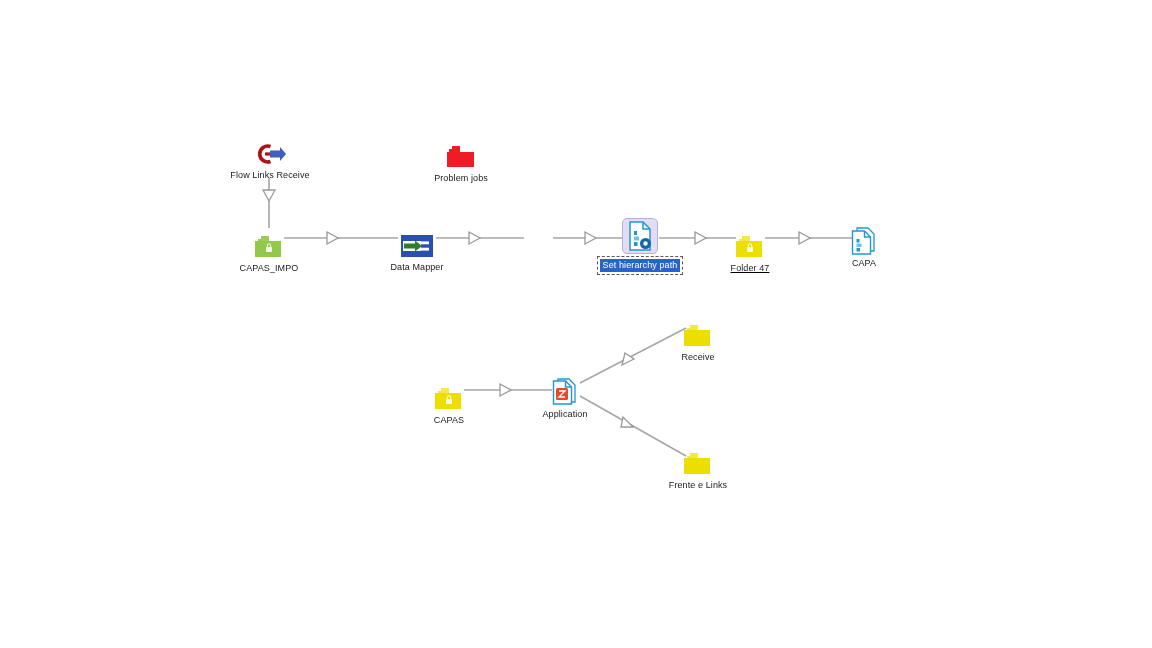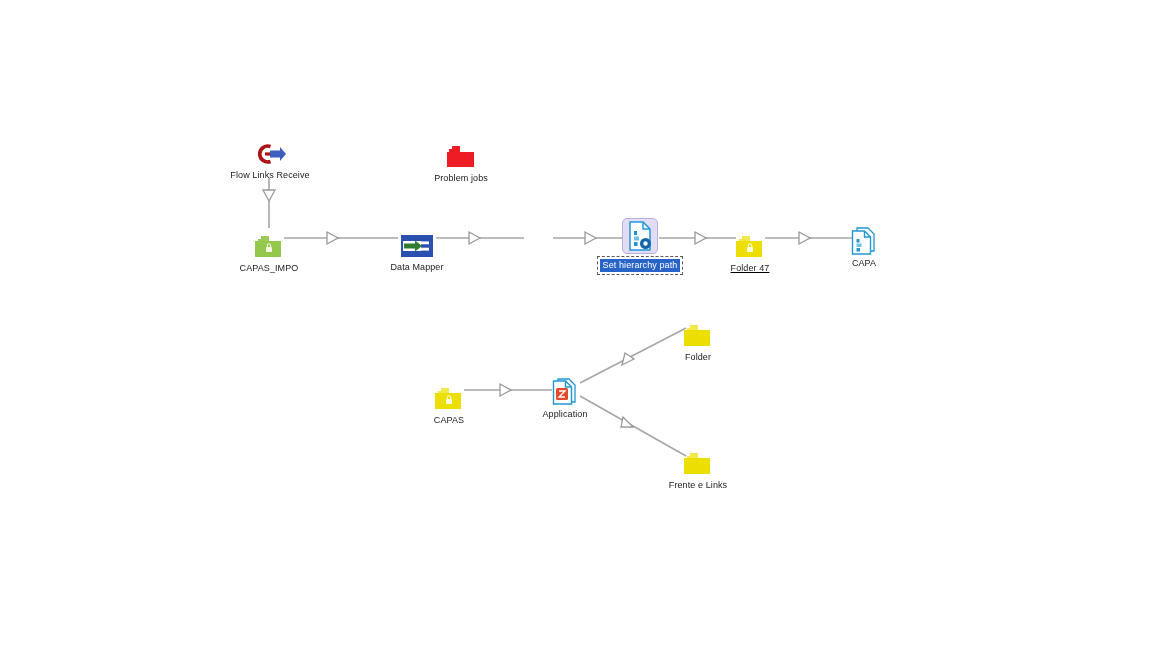--- a/index.html
+++ b/index.html
@@ -227,21 +227,21 @@
   </div>
 
   <div class="node" style="left:698px; top:315px;">
     <div class="node-icon">
       <svg width="30" height="25" viewBox="0 0 30 25">
         <path d="M7 1 h8 v3 h-8 z" fill="#f2e84a"></path>
         <path d="M4 4 h11 v3 h-11 z" fill="#f2e84a"></path>
         <path d="M1 6 h26 v16 h-26 z" fill="#ecdf00"></path>
       </svg>
     </div>
-    <div class="node-label">Folder</div>
+    <div class="node-label">Receive</div>
   </div>
 
   <div class="node" style="left:698px; top:443px;">
     <div class="node-icon">
       <svg width="30" height="25" viewBox="0 0 30 25">
         <path d="M7 1 h8 v3 h-8 z" fill="#f2e84a"></path>
         <path d="M4 4 h11 v3 h-11 z" fill="#f2e84a"></path>
         <path d="M1 6 h26 v16 h-26 z" fill="#ecdf00"></path>
       </svg>
     </div>

